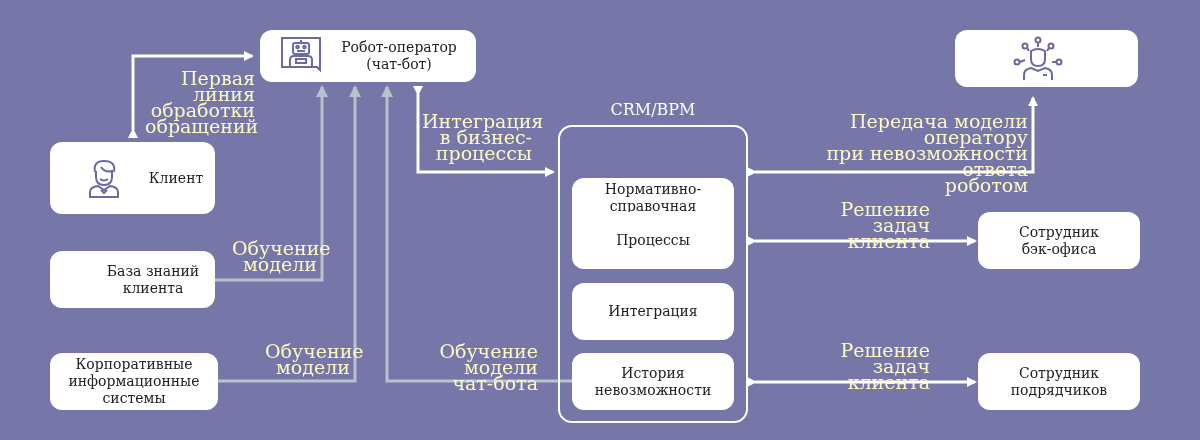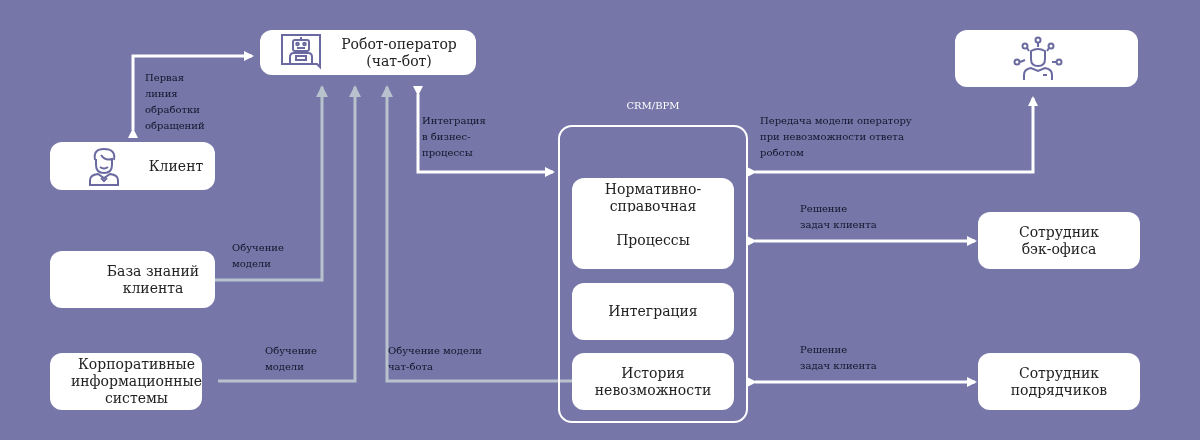--- a/index.html
+++ b/index.html
@@ -3,27 +3,27 @@
 <meta charset="utf-8">
 <style>
   html, body { margin:0; padding:0; }
   body { width:1200px; height:440px; background:#7677a8; position:relative; overflow:hidden;
          font-family:"DejaVu Serif", serif; }
   .box { position:absolute; background:#fff; border-radius:12px; color:#222;
          display:flex; align-items:center; justify-content:center; text-align:center;
          font-size:14px; line-height:17px; box-sizing:border-box; }
   .box .txt { white-space:pre-line; }
   .box .icon { margin-right:18px; display:flex; }
-  .lbl { position:absolute; color:#0f172a; text-align:left; font-size:10px; line-height:16px;
+  .lbl { position:absolute; color:#fef9c3; text-align:right; font-size:19px; line-height:16px;
          white-space:pre-line; }
   svg.lines { position:absolute; left:0; top:0; }
   .group { position:absolute; left:558px; top:125px; width:190px; height:298px;
            border:2px solid #fff; border-radius:14px; box-sizing:border-box; }
   .group-title { position:absolute; left:558px; top:100px; width:190px; text-align:center;
-                 color:#fff; font-size:10px; }
+                 color:#fff; font-size:16px; }
 </style>
 </head>
 <body>
 
 <svg class="lines" width="1200" height="440">
   <defs>
     <marker id="aw" markerWidth="10" markerHeight="10" refX="8" refY="5" orient="auto" markerUnits="userSpaceOnUse">
       <path d="M0,0 L10,5 L0,10 z" fill="#ffffff"></path>
     </marker>
     <marker id="ag" markerWidth="12" markerHeight="12" refX="10" refY="6" orient="auto" markerUnits="userSpaceOnUse">
@@ -41,21 +41,21 @@
 
   <path d="M218,381 L355,381 L355,87" fill="none" stroke="#b8c2cc" stroke-width="3" marker-end="url(#ag)"></path>
 
   <path d="M572,381 L387,381 L387,87" fill="none" stroke="#b8c2cc" stroke-width="3" marker-end="url(#ag)"></path>
 
   <path d="M755,241 L975,241" fill="none" stroke="#fff" stroke-width="3" marker-start="url(#aw)" marker-end="url(#aw)"></path>
 
   <path d="M755,382 L975,382" fill="none" stroke="#fff" stroke-width="3" marker-start="url(#aw)" marker-end="url(#aw)"></path>
 </svg>
 
-<div class="box" style="left:260px;top:30px;width:216px;height:45px;">
+<div class="box" style="left:260px;top:30px;width:216px;height:52px;">
   <span class="icon">
     <svg width="44" height="44" viewBox="0 0 44 44" fill="none" stroke="#6a6aa0" stroke-width="2">
       <path d="M3,4 H41 V36 L38,33 H3 Z"></path>
       <rect x="14" y="9" width="16" height="11" rx="2"></rect>
       <circle cx="18.5" cy="13" r="1.3"></circle>
         <circle cx="25.5" cy="13" r="1.3"></circle>
       <line x1="18" y1="17" x2="26" y2="17"></line>
       <line x1="22" y1="6" x2="22" y2="9"></line>
       <path d="M11,33 V26 Q11,22 15,22 H29 Q33,22 33,26 V33"></path>
       <rect x="17" y="25" width="10" height="4"></rect>
@@ -78,39 +78,39 @@
         <line x1="8" y1="26" x2="13" y2="24"></line>
       <circle cx="47" cy="26" r="2.5"></circle>
         <line x1="44" y1="26" x2="40" y2="26"></line>
       <path d="M19,15 Q26,11 33,15 V23 Q33,30 26,30 Q19,30 19,23 Z"></path>
       <path d="M12,44 V39 Q12,33 19,32 L26,35 L33,32 Q40,33 40,39 V44"></path>
       <line x1="31" y1="39" x2="35" y2="39"></line>
     </svg>
   </span>
 </div>
 
-<div class="box" style="left:50px;top:142px;width:165px;height:48px;padding-left:25px;">
+<div class="box" style="left:50px;top:142px;width:165px;height:72px;padding-left:25px;">
   <span class="icon" style="margin-right:28px;">
     <svg width="34" height="40" viewBox="0 0 34 40" fill="none" stroke="#6a6aa0" stroke-width="2">
       <path d="M8,14 Q6,3 17,3 Q29,3 27,14"></path>
       <path d="M9,13 V19 Q9,27 17,27 Q25,27 25,19 V13 Q18,15 14,9"></path>
       <path d="M13,21 Q17,24 21,21"></path>
       <path d="M3,39 V34 Q3,29 11,28 L17,32 L23,28 Q31,29 31,34 V39 Z"></path>
       <path d="M14,32 L17,35 L20,32"></path>
     </svg>
   </span>
   <span class="txt">Клиент</span>
 </div>
 
 <div class="box" style="left:50px;top:251px;width:165px;height:57px;padding-left:41px;">
   <span class="txt">База знаний
 клиента</span>
 </div>
 
-<div class="box" style="left:50px;top:353px;width:152px;height:57px;justify-content:flex-end;">
+<div class="box" style="left:50px;top:353px;width:168px;height:57px;">
   <span class="txt">Корпоративные
 информационные
 системы</span>
 </div>
 
 <div class="box" style="left:978px;top:212px;width:162px;height:57px;">
   <span class="txt">Сотрудник
 бэк-офиса</span>
 </div>
 

